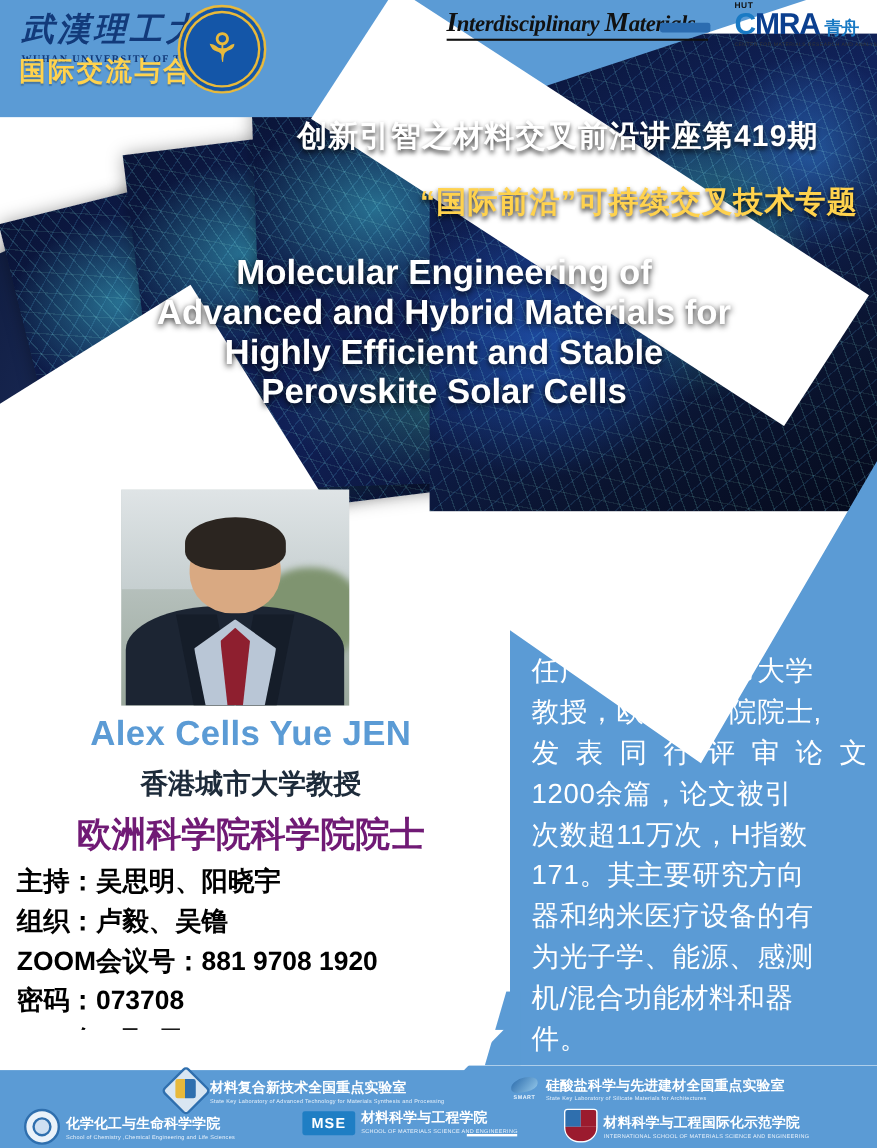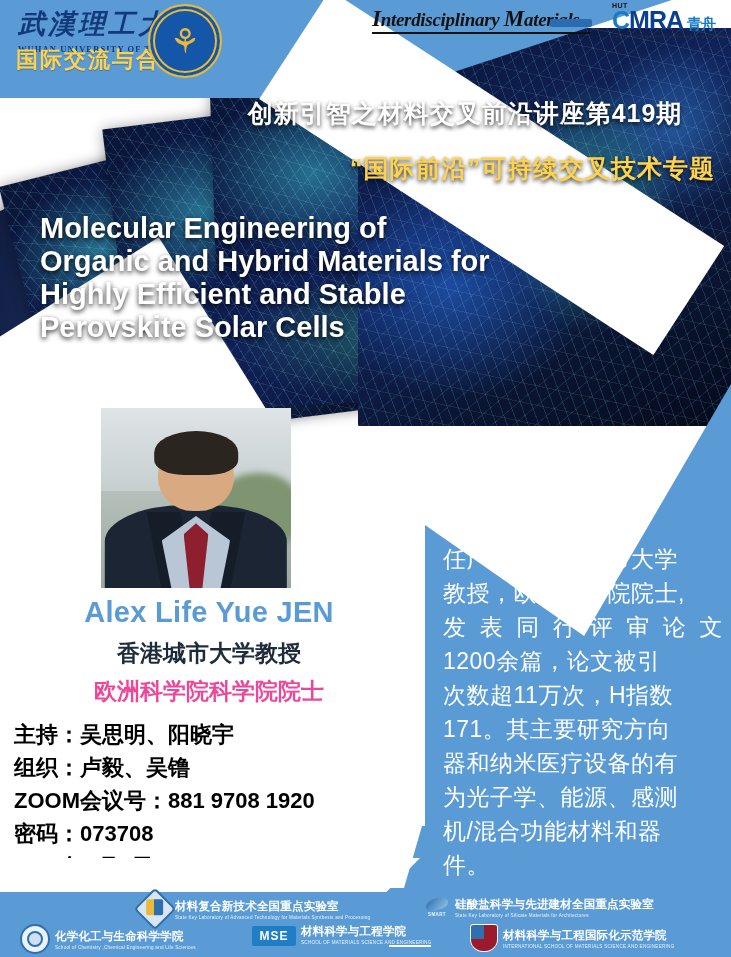--- a/index.html
+++ b/index.html
@@ -118,21 +118,21 @@
     position:absolute;left:215px;top:97px;width:500px;text-align:center;
     font-size:25px;font-weight:bold;color:#ffffff;letter-spacing:1px;
     text-shadow:0 2px 4px rgba(0,0,0,.8);white-space:nowrap;
   }
   #title-cn2{
     position:absolute;left:215px;top:152px;width:500px;text-align:right;
     font-size:25px;font-weight:bold;color:#ffd24d;letter-spacing:1px;
     text-shadow:0 2px 4px rgba(0,0,0,.85);white-space:nowrap;
   }
   #title-en{
-    position:absolute;left:40px;top:212px;width:660px;
+    position:absolute;left:40px;top:212px;width:660px;text-align:center;
     font-size:29px;line-height:33px;font-weight:bold;color:#ffffff;
     text-shadow:0 2px 5px rgba(0,0,0,.85);
   }
   #title-en div{white-space:nowrap;}
 
   
   #portrait{
     position:absolute;left:101px;top:408px;width:190px;height:180px;overflow:hidden;
     background:linear-gradient(180deg,#cfd6d8 0%,#b9c3c0 38%,#9aa89c 100%);
   }
@@ -150,21 +150,21 @@
   #speaker-name{
     position:absolute;left:14px;top:596px;width:390px;text-align:center;
     font-size:29px;font-weight:bold;color:#5b9bd5;letter-spacing:.3px;white-space:nowrap;
   }
   #speaker-role1{
     position:absolute;left:14px;top:638px;width:390px;text-align:center;
     font-size:23px;font-weight:bold;color:#1d2b3a;white-space:nowrap;
   }
   #speaker-role2{
     position:absolute;left:14px;top:676px;width:390px;text-align:center;
-    font-size:23px;font-weight:bold;color:#ec4899;white-space:nowrap;
+    font-size:29px;font-weight:bold;color:#701a75;white-space:nowrap;
   }
 
   
   #meeting{
     position:absolute;left:14px;top:718px;width:400px;
     font-size:22px;font-weight:bold;color:#000;line-height:33px;
   }
   #meeting .row{white-space:nowrap;}
 
   
@@ -259,38 +259,38 @@
   <div id="cmra-logo">
     <div id="cmra-hut">HUT</div>
     <div id="cmra-main"><span class="c">C</span><span>MRA</span><span id="cmra-cn">青舟</span></div>
     <div id="cmra-sub">CENTER FOR MATERIALS RESEARCH AND ANALYSIS</div>
   </div>
 
   <div id="title-cn1">创新引智之材料交叉前沿讲座第419期</div>
   <div id="title-cn2">“国际前沿”可持续交叉技术专题</div>
   <div id="title-en">
     <div>Molecular Engineering of</div>
-    <div>Organic and Hybrid Materials for</div>
+    <div>Advanced and Hybrid Materials for</div>
     <div>Highly Efficient and Stable</div>
     <div>Perovskite Solar Cells</div>
   </div>
 
   <div id="portrait">
     <div class="pt-bg-bld"></div>
     <div class="pt-bg-grn"></div>
     <div class="pt-body"></div>
     <div class="pt-lapelL"></div>
     <div class="pt-lapelR"></div>
     <div class="pt-shirt"></div>
     <div class="pt-tie"></div>
     <div class="pt-head"></div>
     <div class="pt-hair"></div>
   </div>
 
-  <div id="speaker-name">Alex Life Yue JEN</div>
+  <div id="speaker-name">Alex Cells Yue JEN</div>
   <div id="speaker-role1">香港城市大学教授</div>
   <div id="speaker-role2">欧洲科学院科学院院士</div>
 
   <div id="meeting">
     <div class="row">主持：吴思明、阳晓宇</div>
     <div class="row">组织：卢毅、吴镥</div>
     <div class="row">ZOOM会议号：881 9708 1920</div>
     <div class="row">密码：073708</div>
     <div class="row">2026年4月7日 15:00-16:00</div>
   </div>

